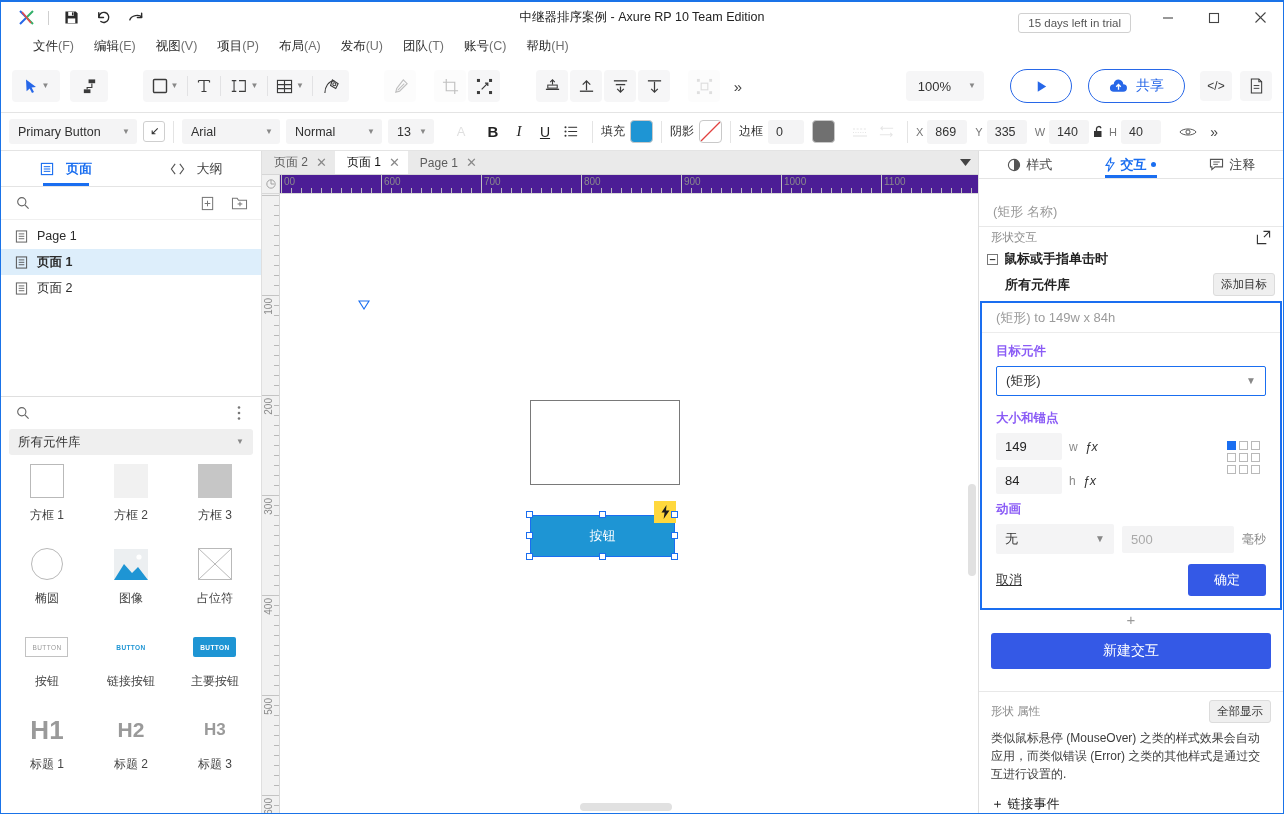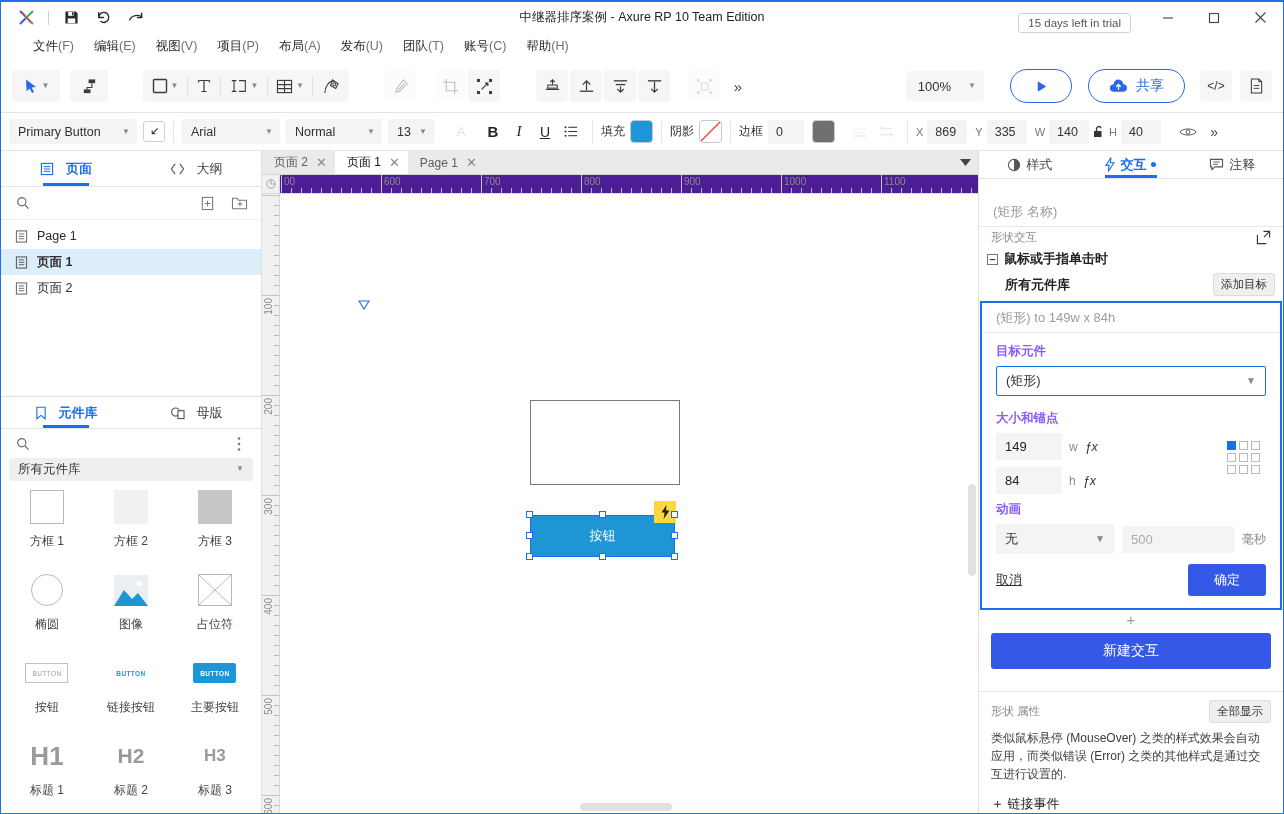--- a/index.html
+++ b/index.html
@@ -621,39 +621,20 @@
                 <line x1="4" y1="4.2" x2="10" y2="4.2" stroke="#666" stroke-width="1"></line>
                 <line x1="4" y1="6.8" x2="10" y2="6.8" stroke="#666" stroke-width="1"></line>
                 <line x1="4" y1="9.4" x2="10" y2="9.4" stroke="#666" stroke-width="1"></line>
               </svg>
           </span>
           <span>页面 2</span>
         </div>
       </div>
 
       <div class="libsplit">
-        <div class="ptabs">
-          <div class="ptab active">
-            <span>
-              <svg width="12" height="14" viewBox="0 0 13 15">
-                  <path d="M2,1.2 h9 v12.5 l-4.5,-3.6 l-4.5,3.6 z" stroke="#1a6ef0" stroke-width="1.2" fill="none"></path>
-                </svg>
-            </span>
-            <span>元件库</span>
-          </div>
-          <div class="ptab">
-            <span>
-              <svg width="15" height="14" viewBox="0 0 16 15">
-                  <circle cx="6" cy="6.5" r="4.3" stroke="#555" stroke-width="1.2" fill="none"></circle>
-                  <rect x="8.5" y="5" width="6.5" height="8.5" stroke="#555" stroke-width="1.2" fill="#fff"></rect>
-                </svg>
-            </span>
-            <span>母版</span>
-          </div>
-        </div>
 
         <div class="libsearch">
           <div class="iconbtn">
             <svg width="14" height="14" viewBox="0 0 15 15">
                 <circle cx="6.2" cy="6.2" r="4.4" stroke="#666" stroke-width="1.2" fill="none"></circle>
                 <line x1="9.5" y1="9.5" x2="13.5" y2="13.5" stroke="#666" stroke-width="1.3"></line>
               </svg>
           </div>
           <div style="flex:1"></div>
           <div class="iconbtn">

